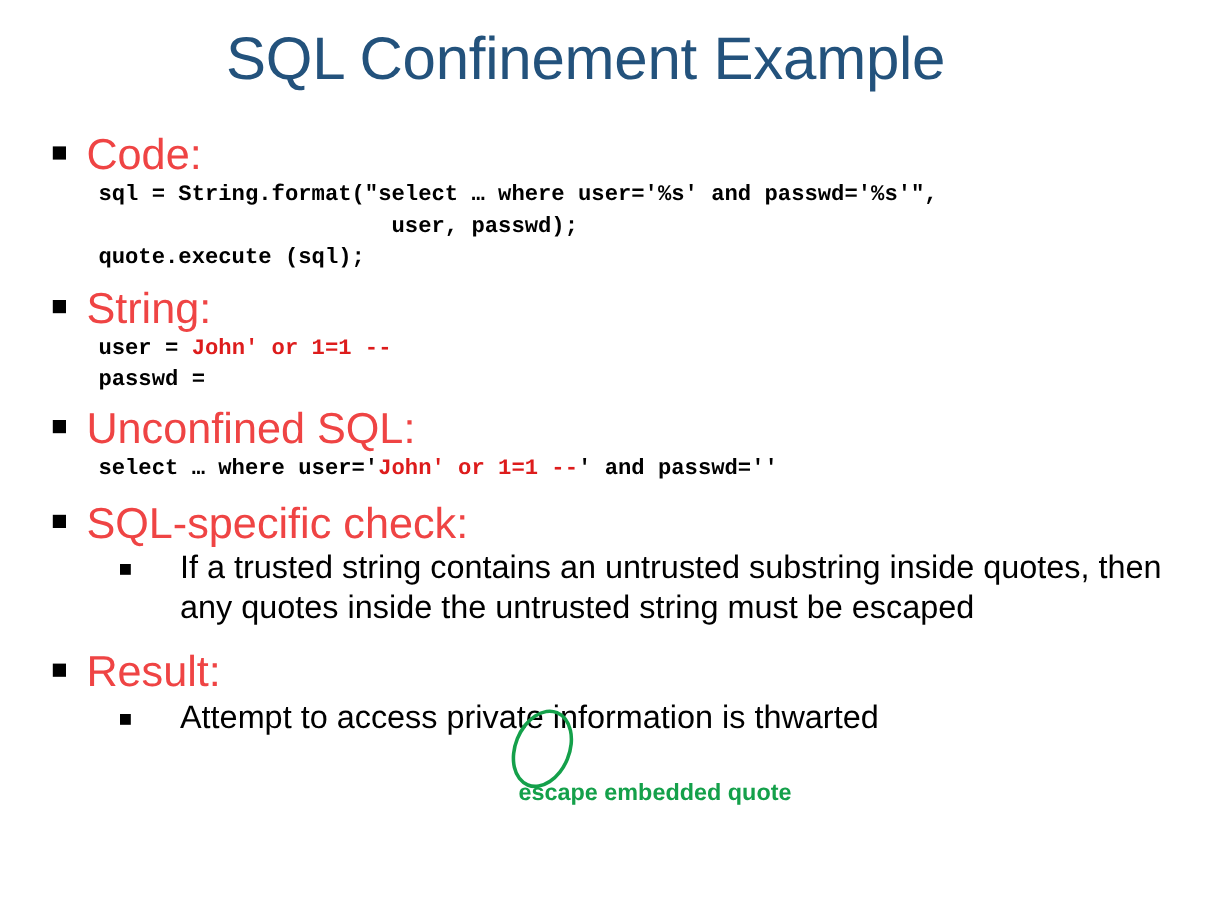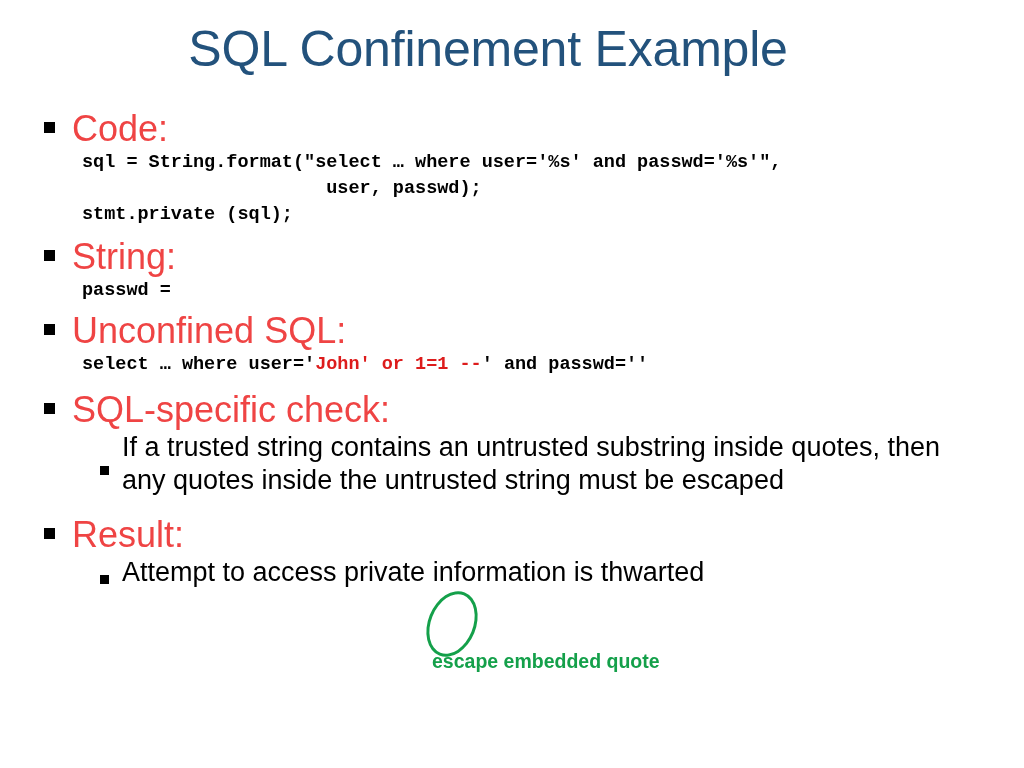--- a/index.html
+++ b/index.html
@@ -57,22 +57,23 @@
     font-size: 36px;
     font-weight: 400;
     line-height: 1.18;
     color: #ef4444;
     white-space: nowrap;
   }
 
   
   .lvl2 {
     display: flex;
-    align-items: center;
+    align-items: flex-start;
     margin-left: 56px;
+    gap: 28px;
   }
   .lvl2 .bullet {
     flex: 0 0 auto;
     width: 9px;
     height: 9px;
     background: #000000;
     margin-top: 13px;
     margin-right: 13px;
   }
   .lvl2 .text {
@@ -138,28 +139,29 @@
 <div id="slide-title">SQL Confinement Example</div>
 
 <div id="slide-body">
 
   <div class="lvl1">
     <span class="bullet"></span>
     <span class="heading">Code:</span>
   </div>
   <div class="code">sql = String.format("select … where user='%s' and passwd='%s'",</div>
   <div class="code">                      user, passwd);</div>
-  <div class="code">stmt.private (sql);</div>
+  <div class="code">quote.execute (sql);</div>
 
   <div class="gap-a"></div>
 
   <div class="lvl1">
     <span class="bullet"></span>
     <span class="heading">String:</span>
   </div>
+  <div class="code"><span>user = </span><span class="red">John' or 1=1 --</span></div>
   <div class="code">passwd =</div>
 
   <div class="gap-b"></div>
 
   <div class="lvl1">
     <span class="bullet"></span>
     <span class="heading">Unconfined SQL:</span>
   </div>
   <div class="code"><span>select … where user='</span><span class="red">John' or 1=1 --</span><span>' and passwd=''</span></div>
 

